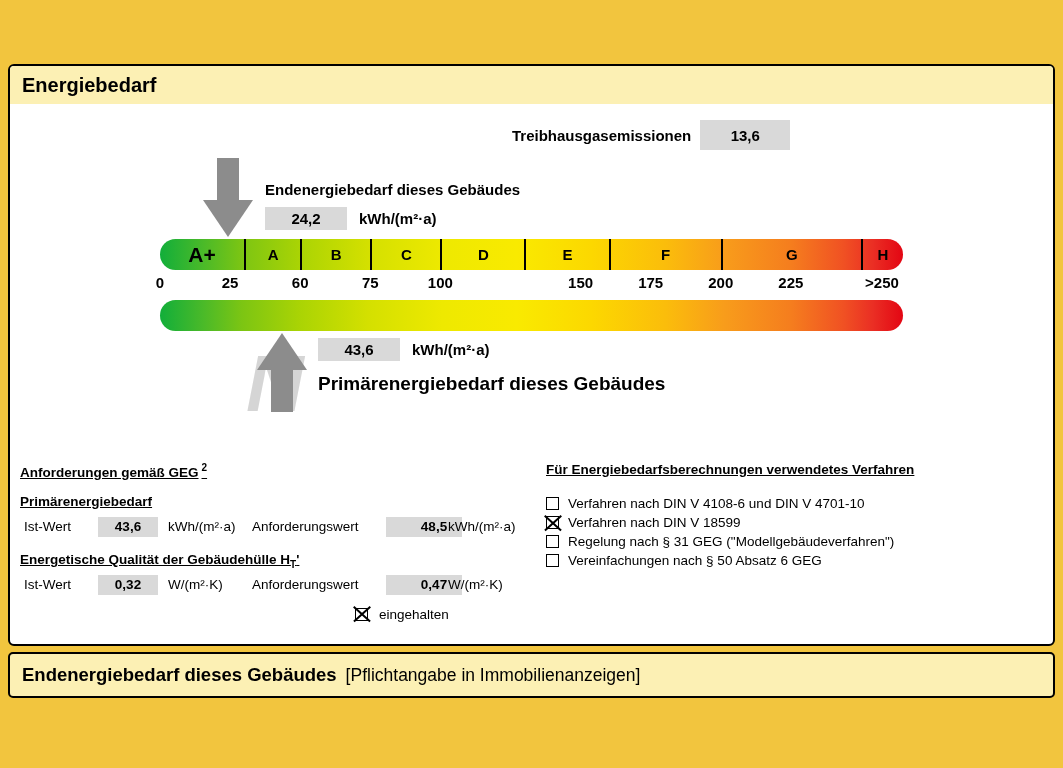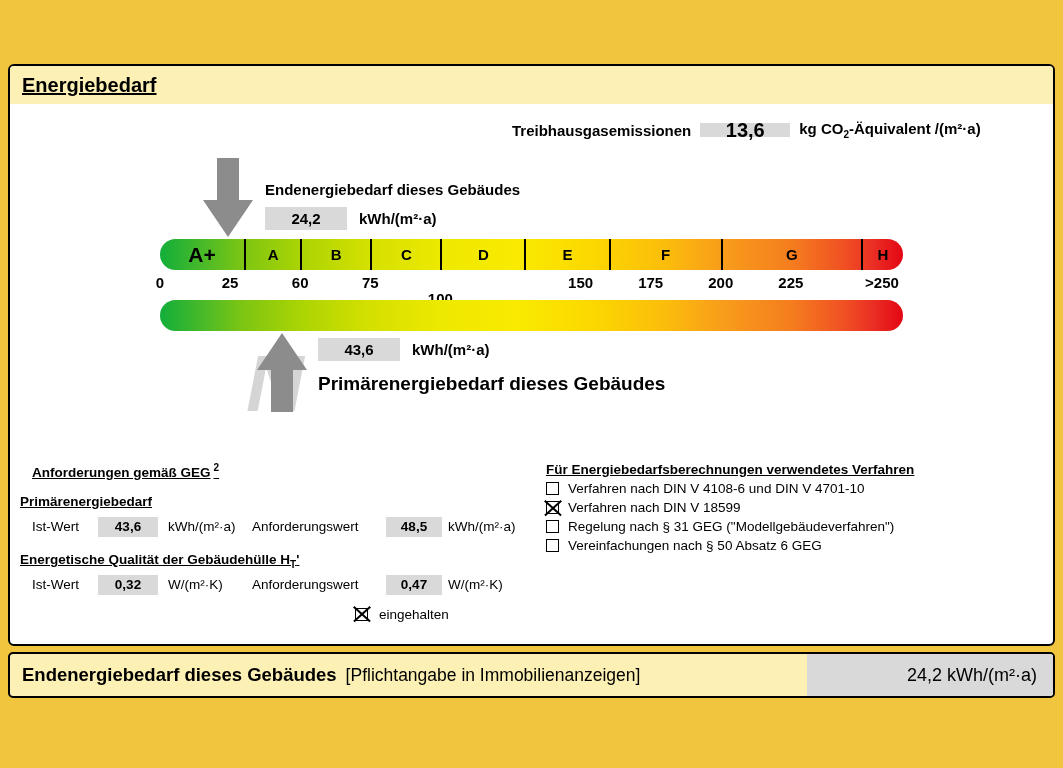--- a/index.html
+++ b/index.html
@@ -2,31 +2,31 @@
 <html style="--c-frame: #F2C53E; --c-strip: #FCF0B4; --c-gray_box: #D9D9D9; --c-arrow: #8C8C8C;"><head>
 <meta charset="utf-8">
 <style>
   html,body{margin:0;padding:0;}
   .page{position:relative;width:1063px;height:768px;background:var(--c-frame,#F2C53E);
         font-family:"Liberation Sans","DejaVu Sans",sans-serif;color:#000;overflow:hidden;}
 
   .main-box{position:absolute;left:8px;top:64px;width:1047px;height:582px;background:#fff;
             border:2px solid #000;border-radius:6px;box-sizing:border-box;overflow:hidden;}
   .panel-header{height:38px;background:var(--c-strip,#FCF0B4);display:flex;align-items:center;
-                padding-left:12px;box-sizing:border-box;text-decoration:underline;}
+                padding-left:12px;box-sizing:border-box;}
   .panel-title{font-size:20px;font-weight:bold;}
   .content{position:relative;width:100%;height:540px;}
 
   .b{font-weight:bold;}
   sub,sup{font-size:10px;}
   .sec-sup{margin-left:3px;}
 
   .ghg-row{position:absolute;left:458px;top:16px;display:flex;align-items:center;gap:9px;font-size:15px;margin-left:44px;}
   .valbox{background:var(--c-gray_box,#D9D9D9);display:inline-flex;align-items:center;justify-content:center;font-weight:bold;}
-  .valbox.ghg{width:90px;height:14px;font-size:20px;}
+  .valbox.ghg{width:90px;height:30px;font-size:15px;}
   .valbox.big{width:82px;height:23px;font-size:15px;}
   .valbox.sm{width:60px;height:20px;font-size:13.5px;}
   .valbox.sm2{width:56px;height:20px;font-size:13.5px;}
 
   .ee-label{position:absolute;left:255px;top:77px;font-size:15px;font-weight:bold;}
   .ee-row{position:absolute;left:255px;top:103px;display:flex;align-items:center;gap:12px;font-size:15px;}
   .pe-row{position:absolute;left:308px;top:234px;display:flex;align-items:center;gap:12px;font-size:15px;z-index:2;}
   .pe-label{position:absolute;left:308px;top:269px;font-size:19px;font-weight:bold;z-index:2;}
 
   .scale-letters{position:absolute;left:150px;top:135px;width:743px;height:31px;border-radius:16px;
@@ -45,48 +45,48 @@
   .stem{width:22px;height:42px;background:var(--c-arrow,#8C8C8C);}
   .head-down{width:0;height:0;border-left:25px solid transparent;border-right:25px solid transparent;
              border-top:37px solid var(--c-arrow,#8C8C8C);}
   .head-up{width:0;height:0;border-left:25px solid transparent;border-right:25px solid transparent;
            border-bottom:37px solid var(--c-arrow,#8C8C8C);}
 
   .watermark{position:absolute;left:236px;top:240px;font-size:80px;font-weight:bold;font-style:italic;
              color:#8a8a8a;opacity:.35;line-height:1;z-index:1;}
 
   .sec-h{position:absolute;font-size:13.5px;font-weight:bold;text-decoration:underline;white-space:nowrap;}
-  .pos-geg{left:10px;top:358px;margin-left:12px;}
+  .pos-geg{left:10px;top:358px;}
   .pos-peh{left:10px;top:390px;}
   .pos-envh{left:10px;top:448px;}
   .pos-swh{left:10px;top:502px;}
   .pos-mh{left:536px;top:358px;}
 
   .lrow{position:absolute;left:10px;width:520px;height:20px;font-size:13.5px;}
   .lrow>span{position:absolute;top:0;line-height:20px;white-space:nowrap;}
   .pos-per{top:413px;}
   .pos-envr{top:471px;}
-  .o-ist{left:12px;}
+  .o-ist{left:4px;}
   .o-v1{left:78px;}
   .o-u1{left:148px;}
   .o-anf{left:232px;}
-  .o-v2{left:366px;}
+  .o-v2{left:366px;padding-left:20px;}
   .o-u2{left:428px;}
 
   .sw-row{position:absolute;left:345px;top:500px;display:flex;align-items:center;gap:11px;
           font-size:13.5px;height:20px;}
 
   .cb{position:relative;display:inline-block;width:13px;height:13px;border:1.5px solid #000;
       background:#fff;box-sizing:border-box;flex:none;}
   .cb.checked::before,.cb.checked::after{content:"";position:absolute;left:50%;top:50%;
       width:22px;height:1.7px;background:#000;}
   .cb.checked::before{transform:translate(-50%,-50%) rotate(42deg);}
   .cb.checked::after{transform:translate(-50%,-50%) rotate(-42deg);}
 
-  .methods{position:absolute;left:536px;top:375px;}
+  .methods{position:absolute;left:536px;top:390px;}
   .m-row{display:flex;align-items:center;gap:9px;height:19px;font-size:13.5px;white-space:nowrap;}
 
   .footer-bar{position:absolute;left:8px;top:652px;width:1047px;height:46px;background:var(--c-strip,#FCF0B4);
               border:2px solid #000;border-radius:5px;box-sizing:border-box;display:flex;align-items:center;overflow:hidden;}
   .footer-left{flex:1;display:flex;align-items:baseline;gap:9px;padding-left:12px;}
   .f-bold{font-size:18.5px;font-weight:bold;}
   .f-note{font-size:17.5px;}
   .footer-value{width:246px;height:100%;background:var(--c-gray_box,#D9D9D9);display:flex;align-items:center;
                 justify-content:flex-end;padding-right:16px;box-sizing:border-box;font-size:18px;}
 </style>
@@ -98,21 +98,20 @@
   <div class="main-box">
     <div class="panel-header">
       <span class="panel-title">Energiebedarf</span>
     </div>
 
     <div class="content">
 
       <div class="ghg-row">
         <span class="b">Treibhausgasemissionen</span>
         <span class="valbox ghg">13,6</span>
-        <span class="b"><span>kg CO</span><sub>2</sub><span>-Äquivalent /(m²·a)</span></span>
       </div>
 
       <div class="arrow arrow-down" id="arrow-down" style="left: 217.851px;">
         <div class="stem"></div>
         <div class="head-down"></div>
       </div>
 
       <div class="ee-label">Endenergiebedarf dieses Gebäudes</div>
       <div class="ee-row">
         <span class="valbox big">24,2</span>
@@ -146,21 +145,21 @@
           </div>
           <div class="seg" style="width: 5.66038%;">
             <span class="seg-letter">H</span>
           </div>
         </div>
       <div class="scale-ticks" id="scale-ticks">
           <span class="tick" style="left: 0%;">0</span>
           <span class="tick" style="left: 9.43396%;">25</span>
           <span class="tick" style="left: 18.8679%;">60</span>
           <span class="tick" style="left: 28.3019%;">75</span>
-          <span class="tick" style="left: 37.7358%; margin-top: 16px;">100</span>
+          <span class="tick" style="left: 37.7358%;">100</span>
           <span class="tick" style="left: 47.1698%; margin-top: 28px;">125</span>
           <span class="tick" style="left: 56.6038%;">150</span>
           <span class="tick" style="left: 66.0377%;">175</span>
           <span class="tick" style="left: 75.4717%;">200</span>
           <span class="tick" style="left: 84.9057%;">225</span>
           <span class="tick" style="left: 97.1698%;">&gt;250</span>
         </div>
       <div class="scale-lower grad" style="background: linear-gradient(to right, rgb(18, 174, 58) 0%, rgb(76, 186, 40) 6%, rgb(124, 197, 19) 11%, rgb(171, 212, 4) 19%, rgb(212, 224, 0) 28%, rgb(238, 233, 0) 38%, rgb(249, 234, 0) 48%, rgb(252, 216, 0) 58%, rgb(251, 189, 11) 68%, rgb(248, 156, 27) 76%, rgb(245, 125, 30) 85%, rgb(240, 81, 35) 92%, rgb(234, 46, 36) 96%, rgb(227, 6, 19) 100%);"></div>
 
       <div class="watermark">N</div>
@@ -226,16 +225,15 @@
         </div>
 
     </div>
   </div>
 
   <div class="footer-bar">
     <div class="footer-left">
       <span class="f-bold">Endenergiebedarf dieses Gebäudes</span>
       <span class="f-note">[Pflichtangabe in Immobilienanzeigen]</span>
     </div>
-    <div class="footer-value">24,2 kWh/(m²·a)</div>
   </div>
 
 </div>
 
 </body></html>

